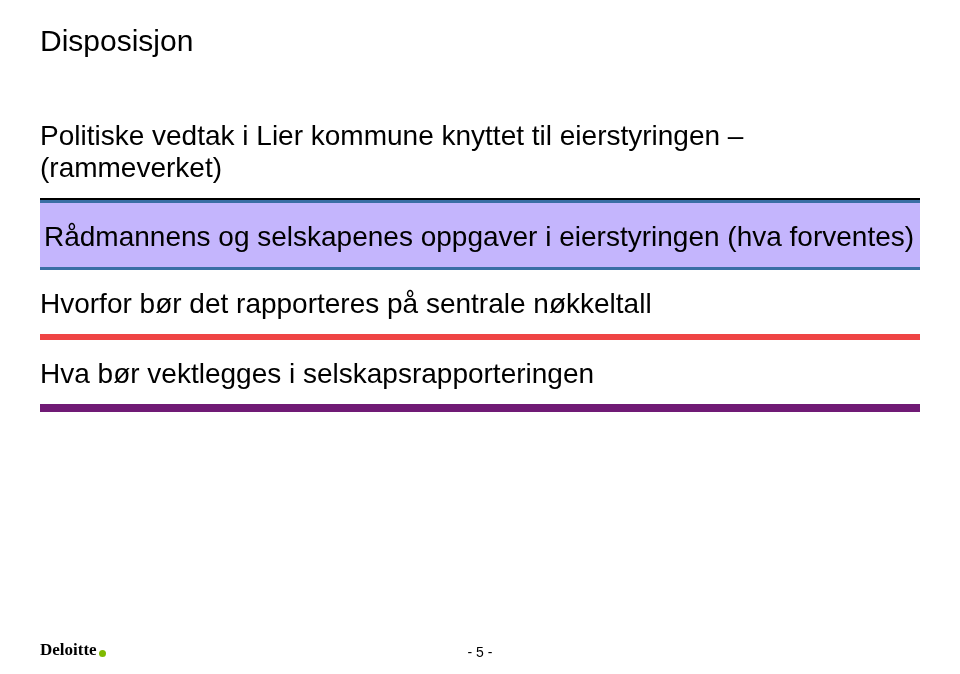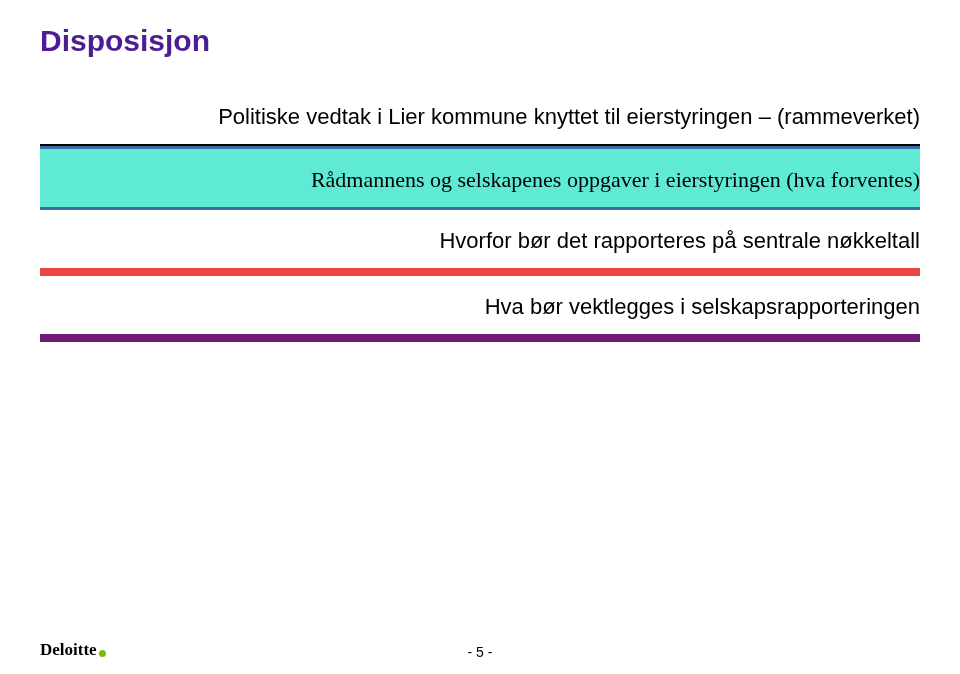--- a/index.html
+++ b/index.html
@@ -5,39 +5,37 @@
   * { margin: 0; padding: 0; box-sizing: border-box; }
   html, body { width: 960px; height: 674px; font-family: Arial, Helvetica, sans-serif; background: #fff; }
   .page {
     width: 960px;
     height: 674px;
     position: relative;
     padding: 24px 40px 20px 40px;
   }
   .title {
     font-size: 30px;
-    font-weight: 700;
-    color: #4c1d95;
-    margin-bottom: 28px;
+    font-weight: 400;
+    color: #000000;
+    margin-bottom: 44px;
   }
   .item-row {
-    font-size: 22px;
+    font-size: 28px;
     color: #000;
     padding: 18px 0 14px 0;
-    text-align: right;
   }
   .row1 { border-bottom: 2px solid #000; }
   .row2 {
-    background: #5eead4;
+    background: #c4b5fd;
     border-top: 3px solid #3a6ea5;
     border-bottom: 3px solid #3a6ea5;
     padding-left: 4px;
-    font-family: Liberation Serif, serif;
   }
-  .row3 { border-bottom: 8px solid #ef4444; }
+  .row3 { border-bottom: 6px solid #ef4444; }
   .row4 { border-bottom: 8px solid #701a75; }
   .footer {
     position: absolute;
     left: 40px;
     right: 40px;
     bottom: 14px;
     display: flex;
     align-items: flex-end;
     justify-content: space-between;
   }

